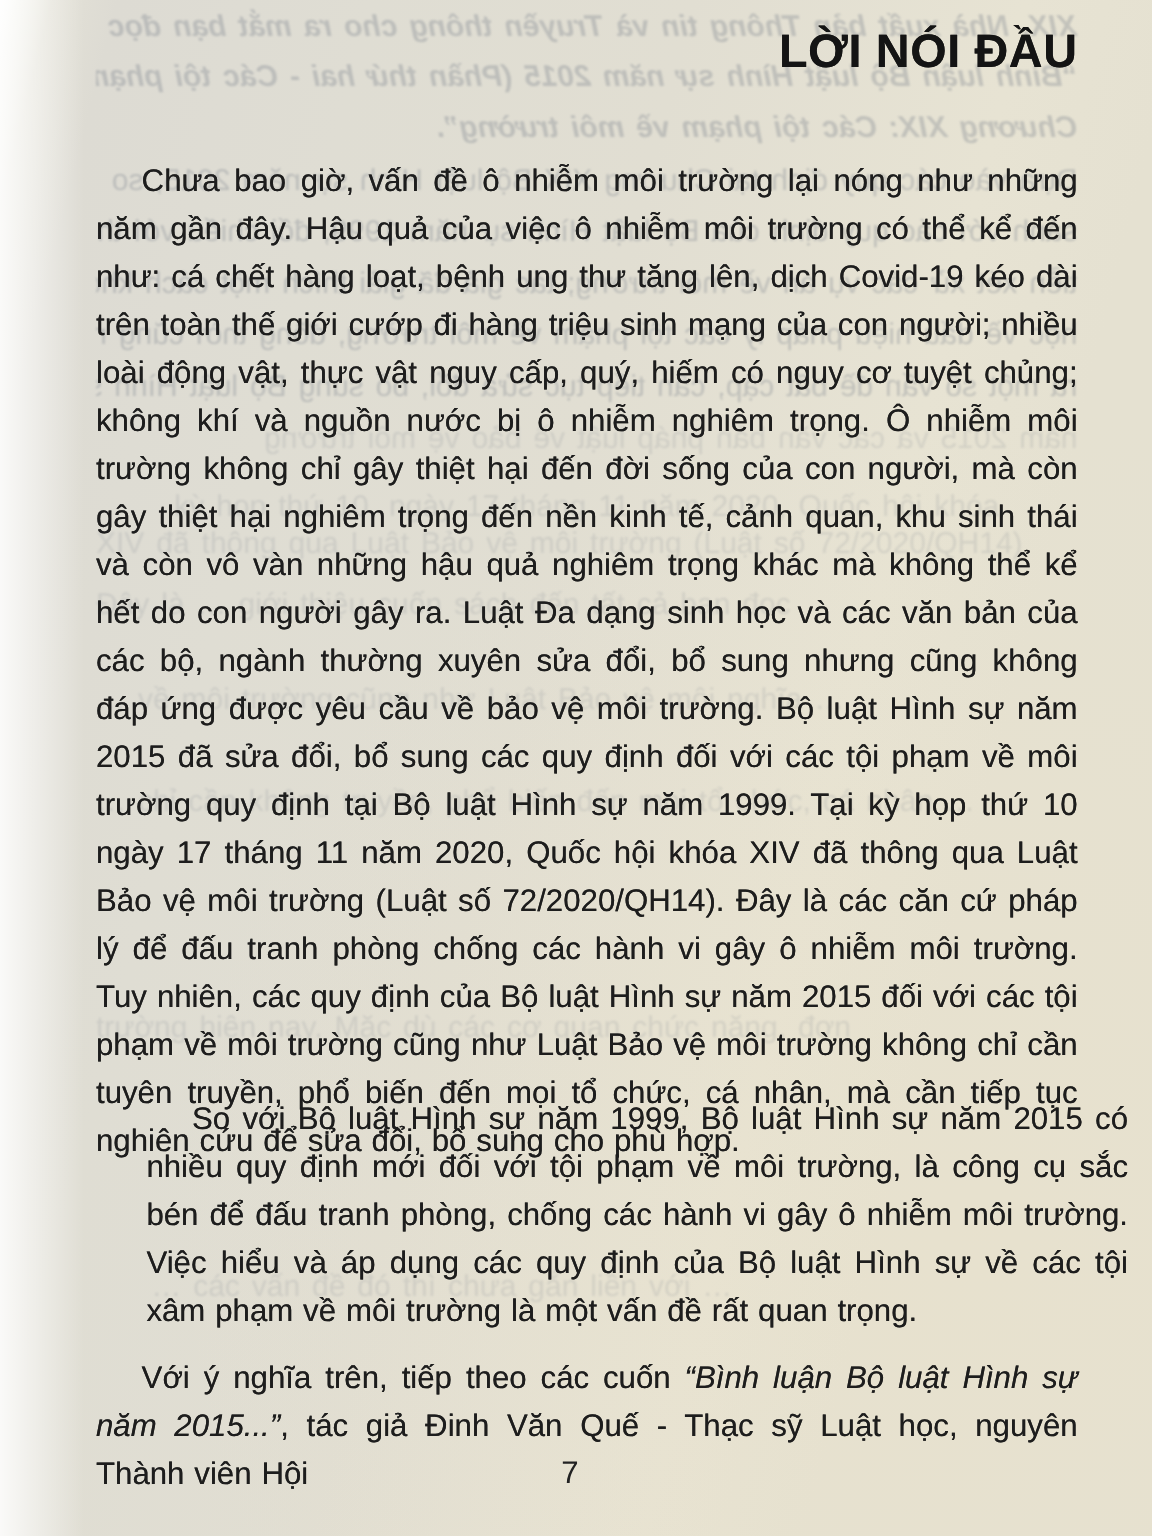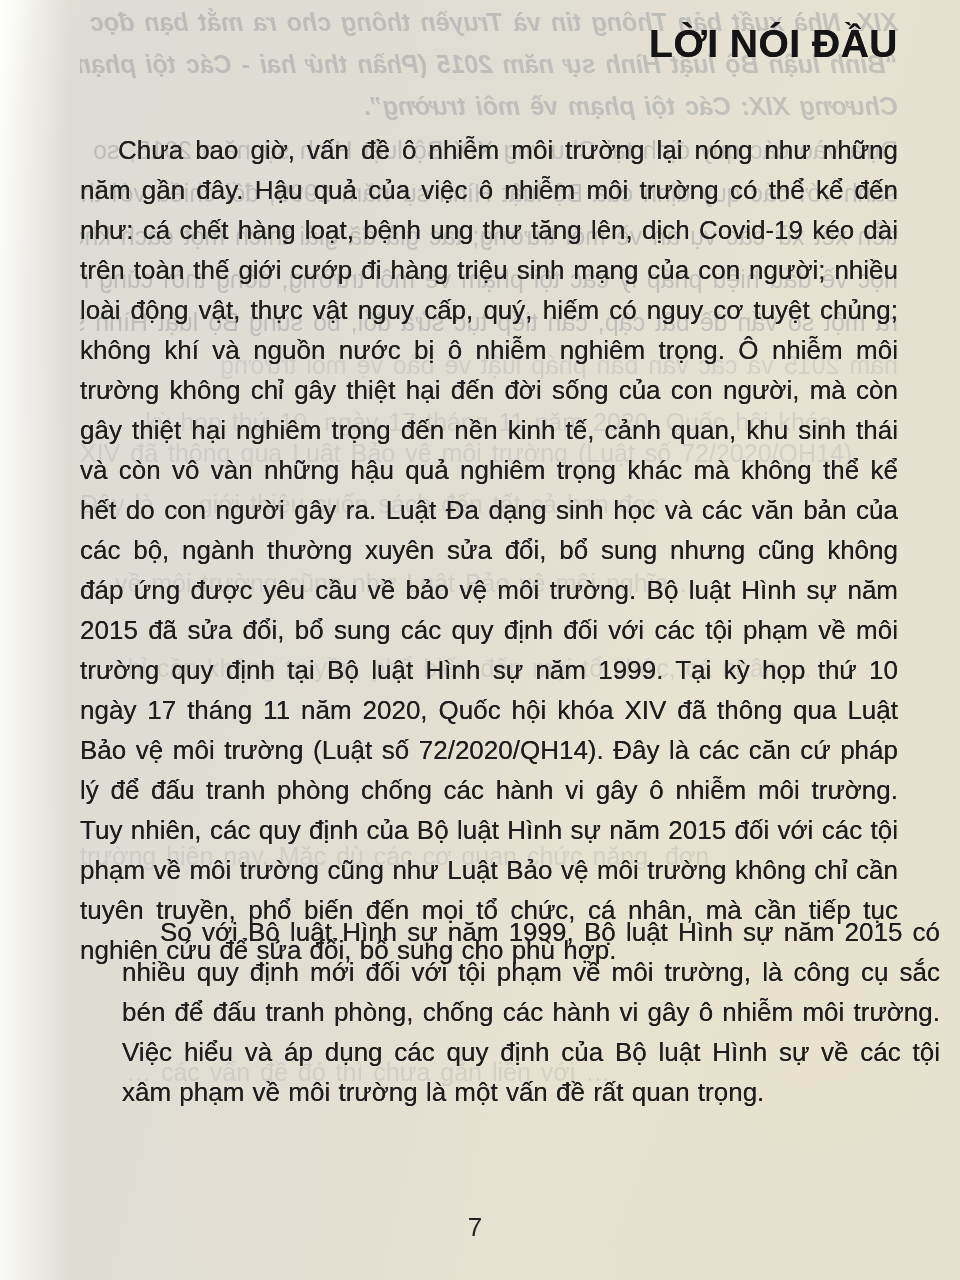--- a/index.html
+++ b/index.html
@@ -81,16 +81,17 @@
       <div class="ghost soft" style="top: 836px;">trường hiện nay. Mặc dù các cơ quan chức năng, đơn</div>
       <div class="ghost soft" style="top: 1052px; margin-left: 46px;">… các vấn đề đó thì chưa gắn liền với …</div>
     </div>
 
   <h1 class="title">LỜI NÓI ĐẦU</h1>
 
   <p class="para p1">Chưa bao giờ, vấn đề ô nhiễm môi trường lại nóng như những năm gần đây. Hậu quả của việc ô nhiễm môi trường có thể kể đến như: cá chết hàng loạt, bệnh ung thư tăng lên, dịch Covid-19 kéo dài trên toàn thế giới cướp đi hàng triệu sinh mạng của con người; nhiều loài động vật, thực vật nguy cấp, quý, hiếm có nguy cơ tuyệt chủng; không khí và nguồn nước bị ô nhiễm nghiêm trọng. Ô nhiễm môi trường không chỉ gây thiệt hại đến đời sống của con người, mà còn gây thiệt hại nghiêm trọng đến nền kinh tế, cảnh quan, khu sinh thái và còn vô vàn những hậu quả nghiêm trọng khác mà không thể kể hết do con người gây ra. Luật Đa dạng sinh học và các văn bản của các bộ, ngành thường xuyên sửa đổi, bổ sung nhưng cũng không đáp ứng được yêu cầu về bảo vệ môi trường. Bộ luật Hình sự năm 2015 đã sửa đổi, bổ sung các quy định đối với các tội phạm về môi trường quy định tại Bộ luật Hình sự năm 1999. Tại kỳ họp thứ 10 ngày 17 tháng 11 năm 2020, Quốc hội khóa XIV đã thông qua Luật Bảo vệ môi trường (Luật số 72/2020/QH14). Đây là các căn cứ pháp lý để đấu tranh phòng chống các hành vi gây ô nhiễm môi trường. Tuy nhiên, các quy định của Bộ luật Hình sự năm 2015 đối với các tội phạm về môi trường cũng như Luật Bảo vệ môi trường không chỉ cần tuyên truyền, phổ biến đến mọi tổ chức, cá nhân, mà cần tiếp tục nghiên cứu để sửa đổi, bổ sung cho phù hợp.</p>
 
   <p class="para p2">So với Bộ luật Hình sự năm 1999, Bộ luật Hình sự năm 2015 có nhiều quy định mới đối với tội phạm về môi trường, là công cụ sắc bén để đấu tranh phòng, chống các hành vi gây ô nhiễm môi trường. Việc hiểu và áp dụng các quy định của Bộ luật Hình sự về các tội xâm phạm về môi trường là một vấn đề rất quan trọng.</p>
 
+  <p class="para p3"><span>Với ý nghĩa trên, tiếp theo các cuốn </span><span class="book-italic">“Bình luận Bộ luật Hình sự năm 2015...”</span><span>, tác giả Đinh Văn Quế - Thạc sỹ Luật học, nguyên Thành viên Hội</span></p>
 
   <div class="pageno">7</div>
 
 </div>
 
 </body></html>

